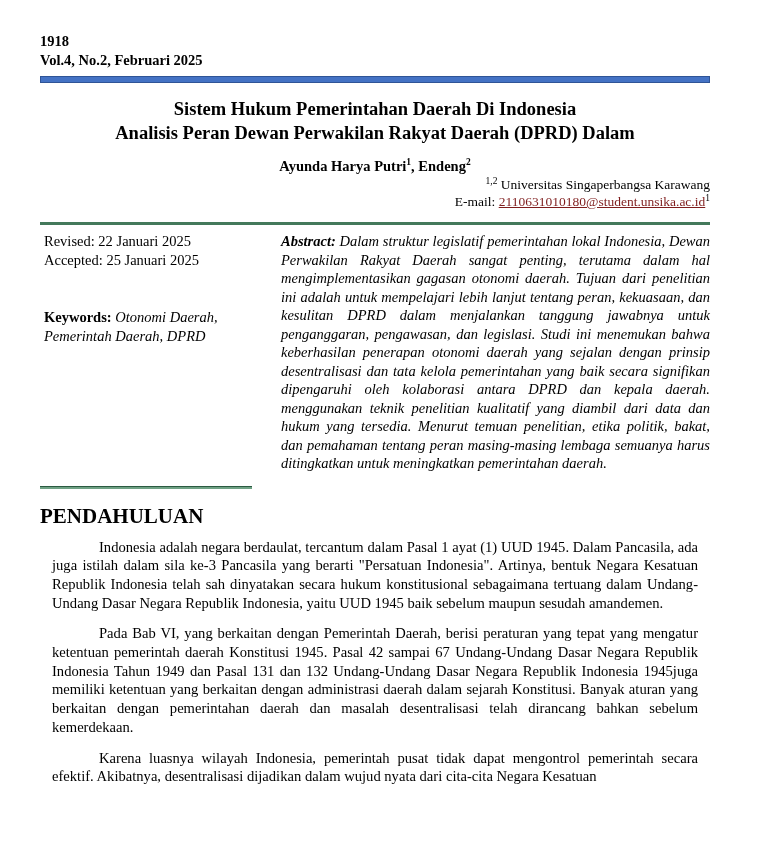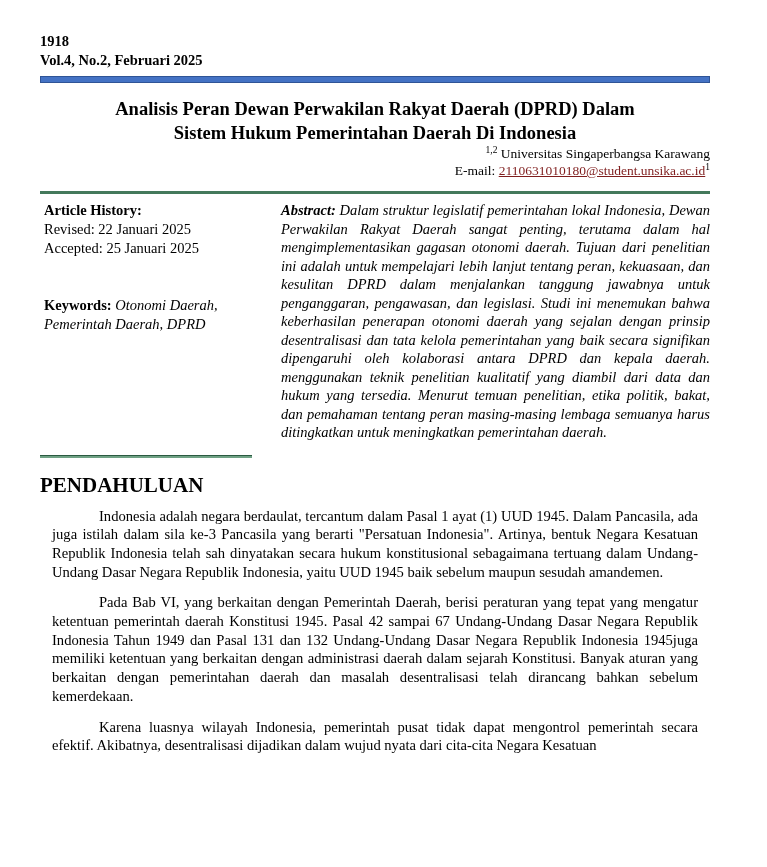--- a/index.html
+++ b/index.html
@@ -44,32 +44,32 @@
 <div class="page">
 
   <div class="hdr">
     <div>1918</div>
     <div>Vol.4, No.2, Februari 2025</div>
   </div>
 
   <div class="blue-rule"></div>
 
   <h1 class="title">
+    <span class="tl">Sistem Hukum Pemerintahan Daerah Di Indonesia</span>
     <span class="tl">Analisis Peran Dewan Perwakilan Rakyat Daerah (DPRD) Dalam</span>
-    <span class="tl">Sistem Hukum Pemerintahan Daerah Di Indonesia</span>
   </h1>
 
+  <div class="authors"><span>Ayunda Harya Putri</span><sup>1</sup><span>, </span><span>Endeng</span><sup>2</sup></div>
 
   <div class="affil"><sup>1,2</sup> <span>Universitas Singaperbangsa Karawang</span></div>
 
   <div class="email"><span>E-mail: </span><a class="email-link">2110631010180@student.unsika.ac.id</a><sup>1</sup></div>
 
   <div class="hist-table">
     <div class="hist-left">
-      <div class="hd">Article History:</div>
       <div>Revised: 22 Januari 2025</div>
       <div>Accepted: 25 Januari 2025</div>
       <div class="keywords"><b>Keywords:</b> <i>Otonomi Daerah, Pemerintah Daerah, DPRD</i></div>
     </div>
     <div class="hist-right">
       <p class="abstract"><span class="abs-label">Abstract:</span> <span>Dalam struktur legislatif pemerintahan lokal Indonesia, Dewan Perwakilan Rakyat Daerah sangat penting, terutama dalam hal mengimplementasikan gagasan otonomi daerah. Tujuan dari penelitian ini adalah untuk mempelajari lebih lanjut tentang peran, kekuasaan, dan kesulitan DPRD dalam menjalankan tanggung jawabnya untuk penganggaran, pengawasan, dan legislasi. Studi ini menemukan bahwa keberhasilan penerapan otonomi daerah yang sejalan dengan prinsip desentralisasi dan tata kelola pemerintahan yang baik secara signifikan dipengaruhi oleh kolaborasi antara DPRD dan kepala daerah. menggunakan teknik penelitian kualitatif yang diambil dari data dan hukum yang tersedia. Menurut temuan penelitian, etika politik, bakat, dan pemahaman tentang peran masing-masing lembaga semuanya harus ditingkatkan untuk meningkatkan pemerintahan daerah.</span></p>
     </div>
   </div>
 
   <div class="short-rule"></div>

